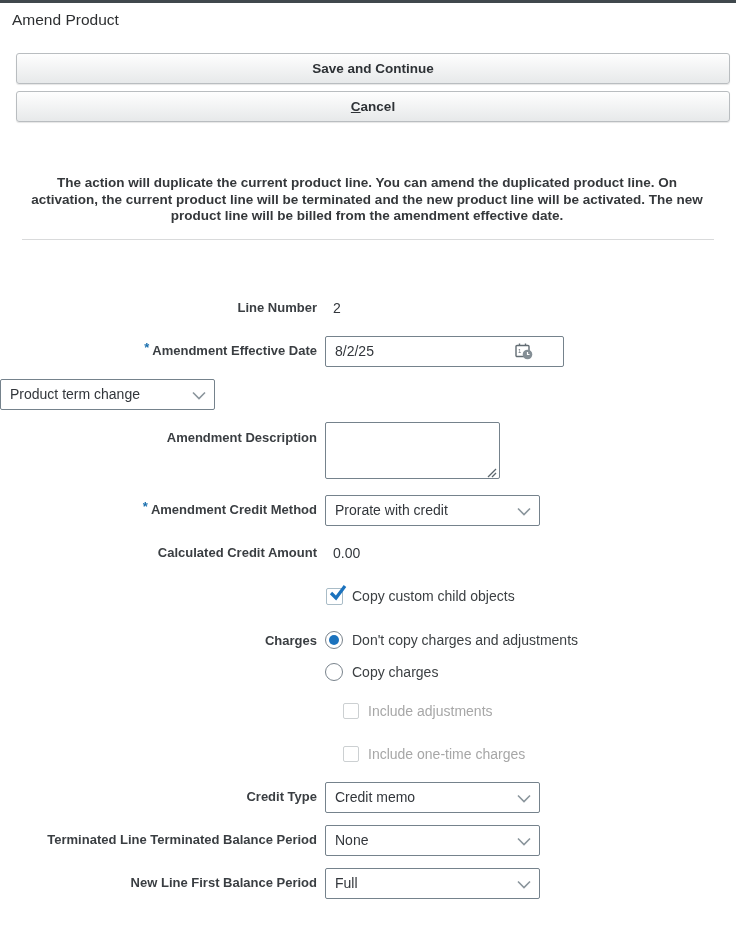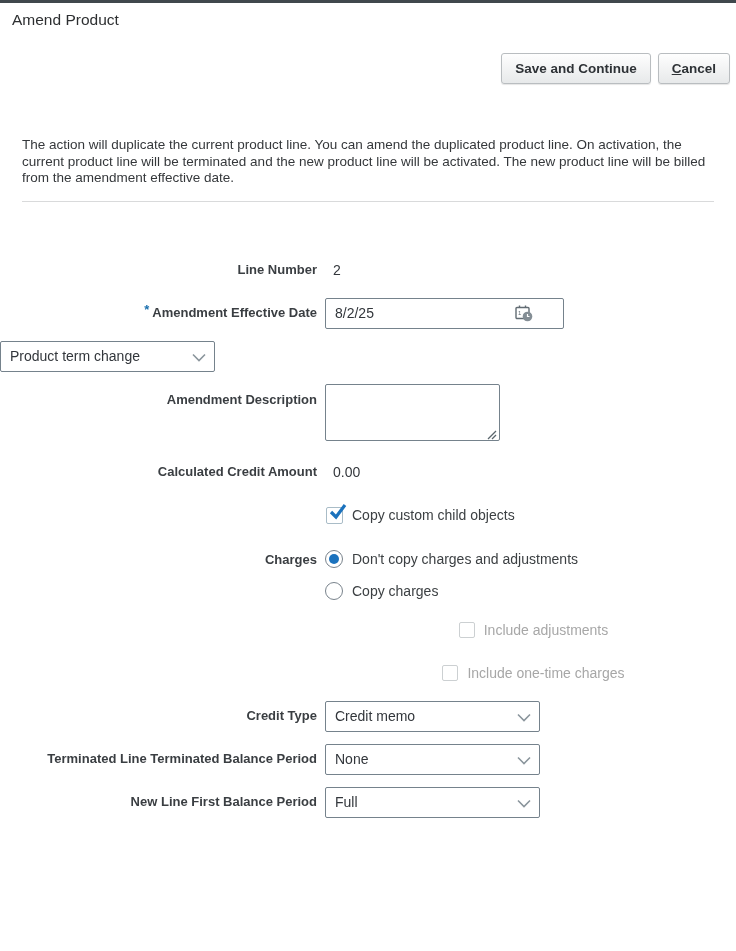--- a/index.html
+++ b/index.html
@@ -3,31 +3,31 @@
 <meta charset="utf-8">
 <style>
   * { box-sizing: border-box; margin: 0; padding: 0; }
   html, body { width: 736px; height: 951px; background: #ffffff; overflow: hidden; }
   body { font-family: "Liberation Sans", "DejaVu Sans", sans-serif; color: #3a3e42; }
 
   .topbar { height: 3px; background: #40484d; width: 100%; }
 
   .page-title { margin: 8px 0 0 12px; font-size: 15.5px; font-weight: normal; color: #2d2f31; }
 
-  .toolbar { display: flex; justify-content: flex-end; gap: 7px; margin: 24px 6px 0 16px; }
+  .toolbar { display: flex; justify-content: flex-end; gap: 7px; margin: 24px 6px 0 16px; flex-direction: column; }
   .btn {
     height: 31px; padding: 0 13px; font-family: inherit;
     font-size: 13.5px; font-weight: bold; color: #2e3236;
     background: linear-gradient(#fefefe, #e7e9ea);
     border: 1px solid #b9bdc0; border-radius: 3px;
     box-shadow: 0 1px 1px rgba(0,0,0,0.10); cursor: pointer;
   }
   .btn .u { text-decoration: underline; }
 
-  .notice { margin: 53px 24px 0 22px; font-size: 13.5px; font-weight: normal; color: #35383b; line-height: 16.5px; }
+  .notice { margin: 53px 24px 0 22px; font-size: 13.5px; font-weight: bold; color: #35383b; line-height: 16.5px; text-align: center; }
   .rule { border: none; border-top: 1px solid #d9dadb; margin: 14px 22px 0 22px; }
 
   .form { margin-top: 53px; }
   .row {
     display: grid; grid-template-columns: 317px 1fr; column-gap: 8px;
     align-items: center; min-height: 31px; margin-bottom: 12px;
   }
   .row.top-align { align-items: start; }
   .lbl { text-align: right; font-size: 13px; font-weight: bold; color: #3a3e42; line-height: 16px; }
   .req { color: #1a6fae; font-weight: bold; position: relative; top: -3px; margin-right: 3px; font-size: 13px; }
@@ -61,21 +61,21 @@
   .opt-label { font-size: 14px; color: #3c4043; margin-left: 9px; }
   .opt-label.disabled { color: #a7a7a7; }
 
   .radio-stack { display: flex; flex-direction: column; gap: 14px; padding-top: 7px; }
   .radio-row { display: flex; align-items: center; }
   .radio { width: 18px; height: 18px; border: 1px solid #79838c; border-radius: 50%; background: #fff; display: flex; align-items: center; justify-content: center; cursor: pointer; flex: none; }
   .radio .dot { width: 10px; height: 10px; border-radius: 50%; background: #1b72bd; display: none; }
   .radio.selected .dot { display: block; }
   .charges-lbl { padding-top: 9px; }
 
-  .indent { margin-left: 6px; justify-content: center; }
+  .indent { margin-left: 18px; }
 </style>
 </head>
 <body>
 
 <div class="topbar"></div>
 
 <h1 class="page-title">Amend Product</h1>
 
 <div class="toolbar">
   <button type="button" class="btn">Save and Continue</button>
@@ -124,20 +124,31 @@
     <div class="lbl" style="padding-top:8px;">Amendment Description</div>
     <div class="textarea-wrap">
       <textarea style=""></textarea>
       <svg class="grip" width="10" height="10" viewBox="0 0 10 10">
         <line x1="1" y1="9" x2="9" y2="1" stroke="#5b666d" stroke-width="1.2"></line>
         <line x1="5" y1="9" x2="9" y2="5" stroke="#5b666d" stroke-width="1.2"></line>
       </svg>
     </div>
   </div>
 
+  <div class="row">
+    <div class="lbl"><span class="req">*</span><span>Amendment Credit Method</span></div>
+    <div>
+      <div class="select">
+        <span>Prorate with credit</span>
+        <svg class="chev" width="14" height="9" viewBox="0 0 14 9">
+            <polyline points="1,1.5 7,7.5 13,1.5" fill="none" stroke="#8a959c" stroke-width="1.6"></polyline>
+          </svg>
+      </div>
+    </div>
+  </div>
 
   <div class="row">
     <div class="lbl">Calculated Credit Amount</div>
     <div class="static-val">0.00</div>
   </div>
 
 
   <div class="row">
     <div class="lbl"></div>
     <div class="check-row">

